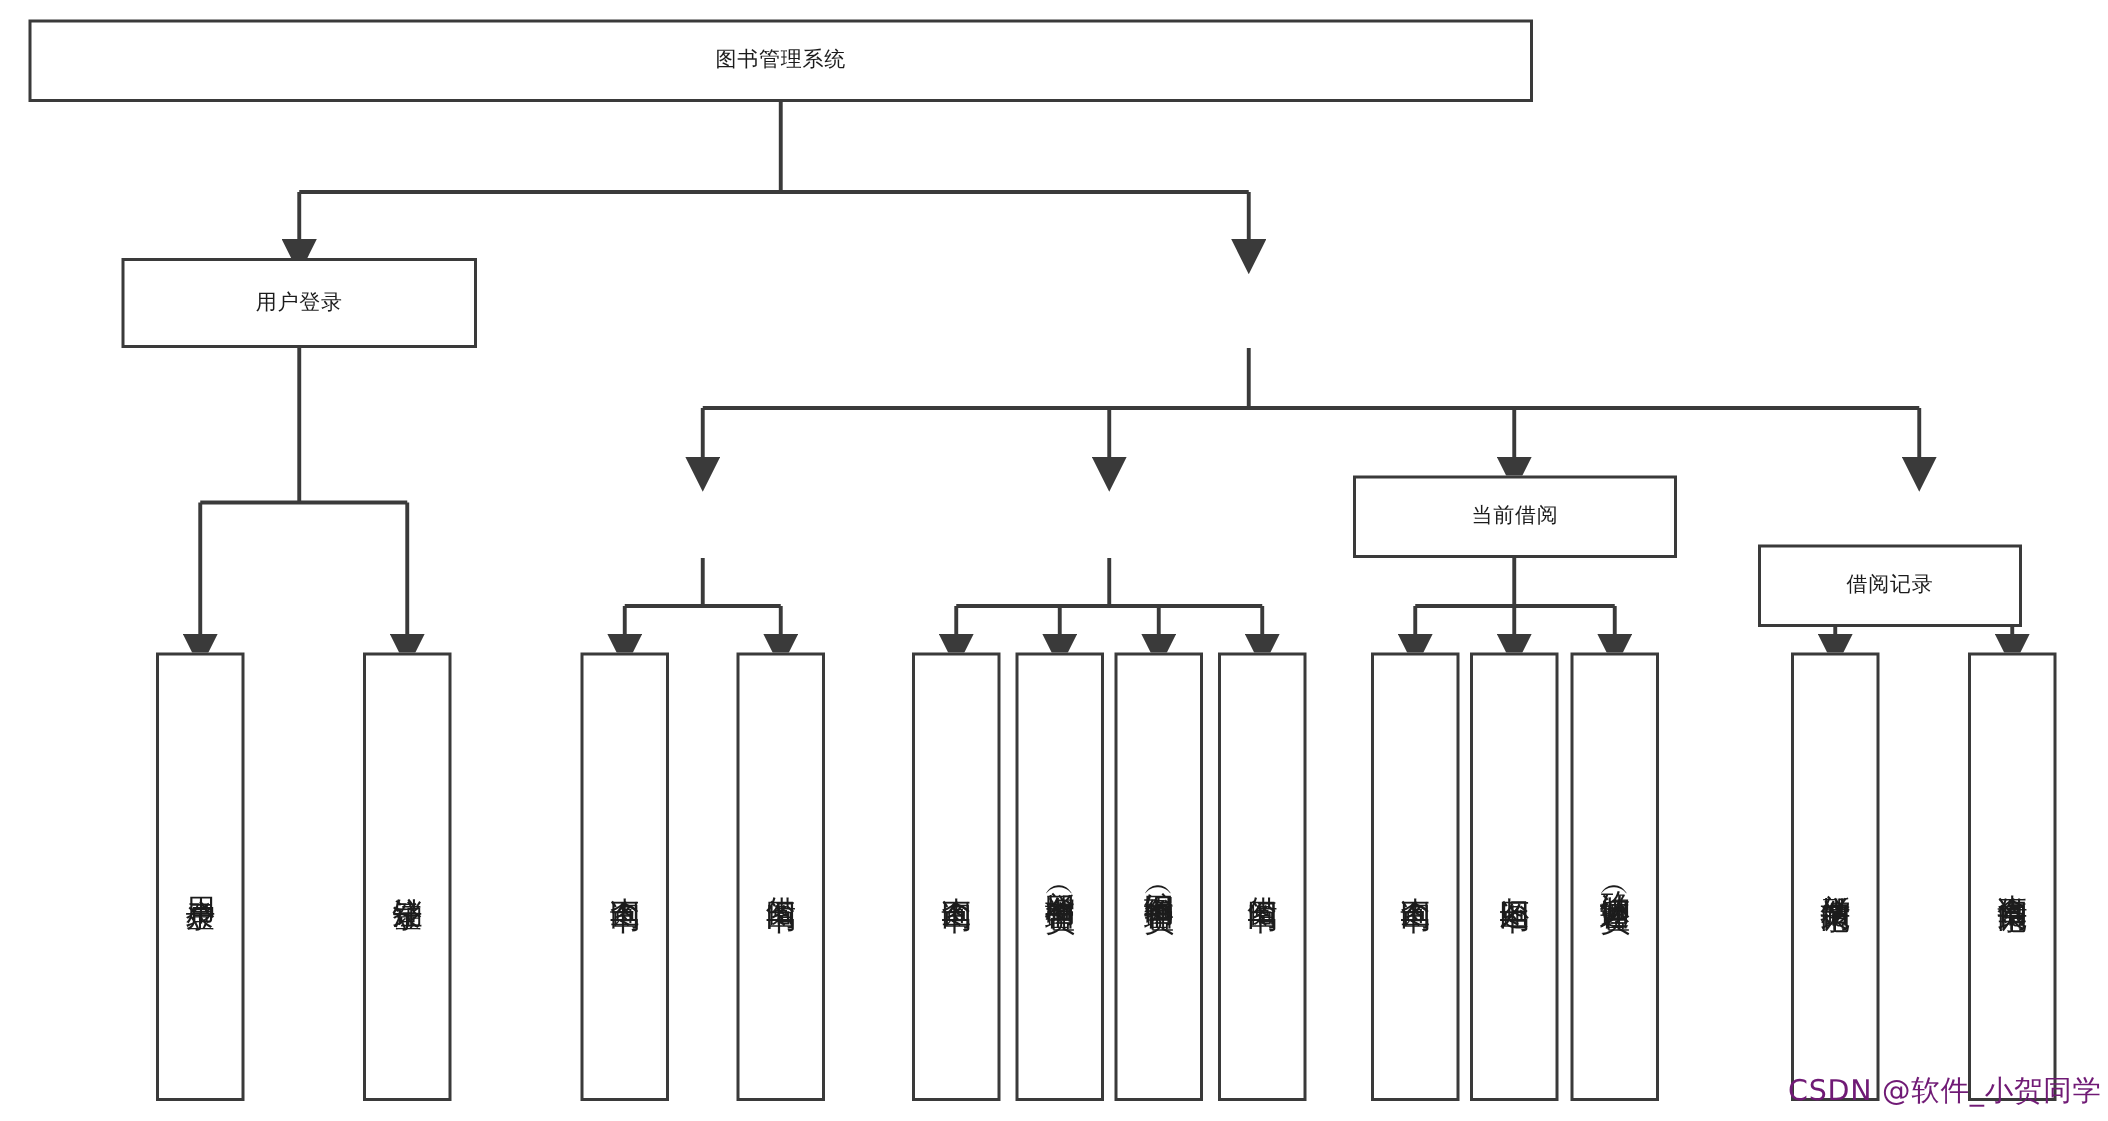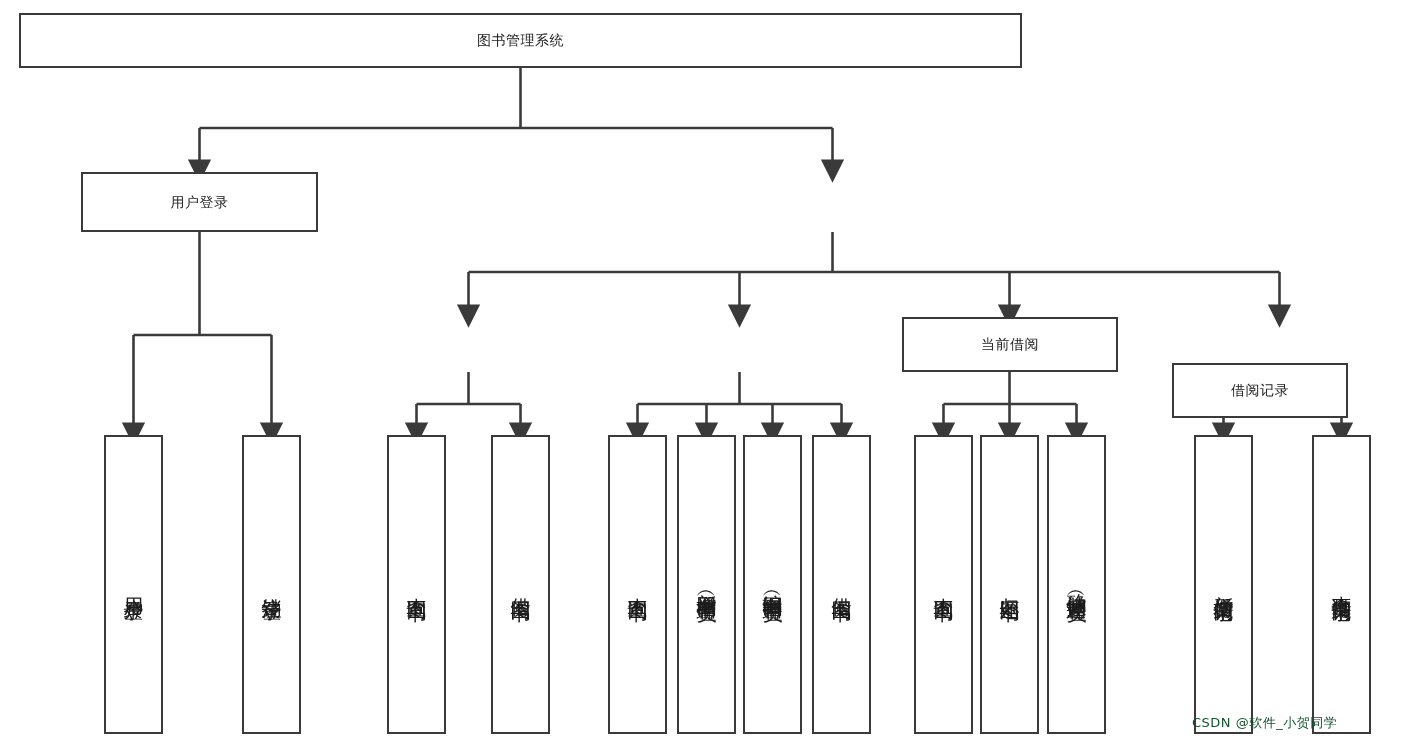--- a/index.html
+++ b/index.html
@@ -47,22 +47,22 @@
   .node.vert .vtext {
     writing-mode: vertical-rl;
     text-orientation: upright;
     line-height: 1.16;
     letter-spacing: 1.5px;
     white-space: nowrap;
     text-align: center;
   }
   .watermark {
     position: absolute;
-    color: #14532d;
-    font-size: 13px;
+    color: #701a75;
+    font-size: 19px;
     letter-spacing: 0.5px;
     white-space: nowrap;
   }
 </style>
 </head>
 <body>
 
 <div id="canvas">
 
   <svg id="wires" viewBox="0 0 1405 747" xmlns="http://www.w3.org/2000/svg">

